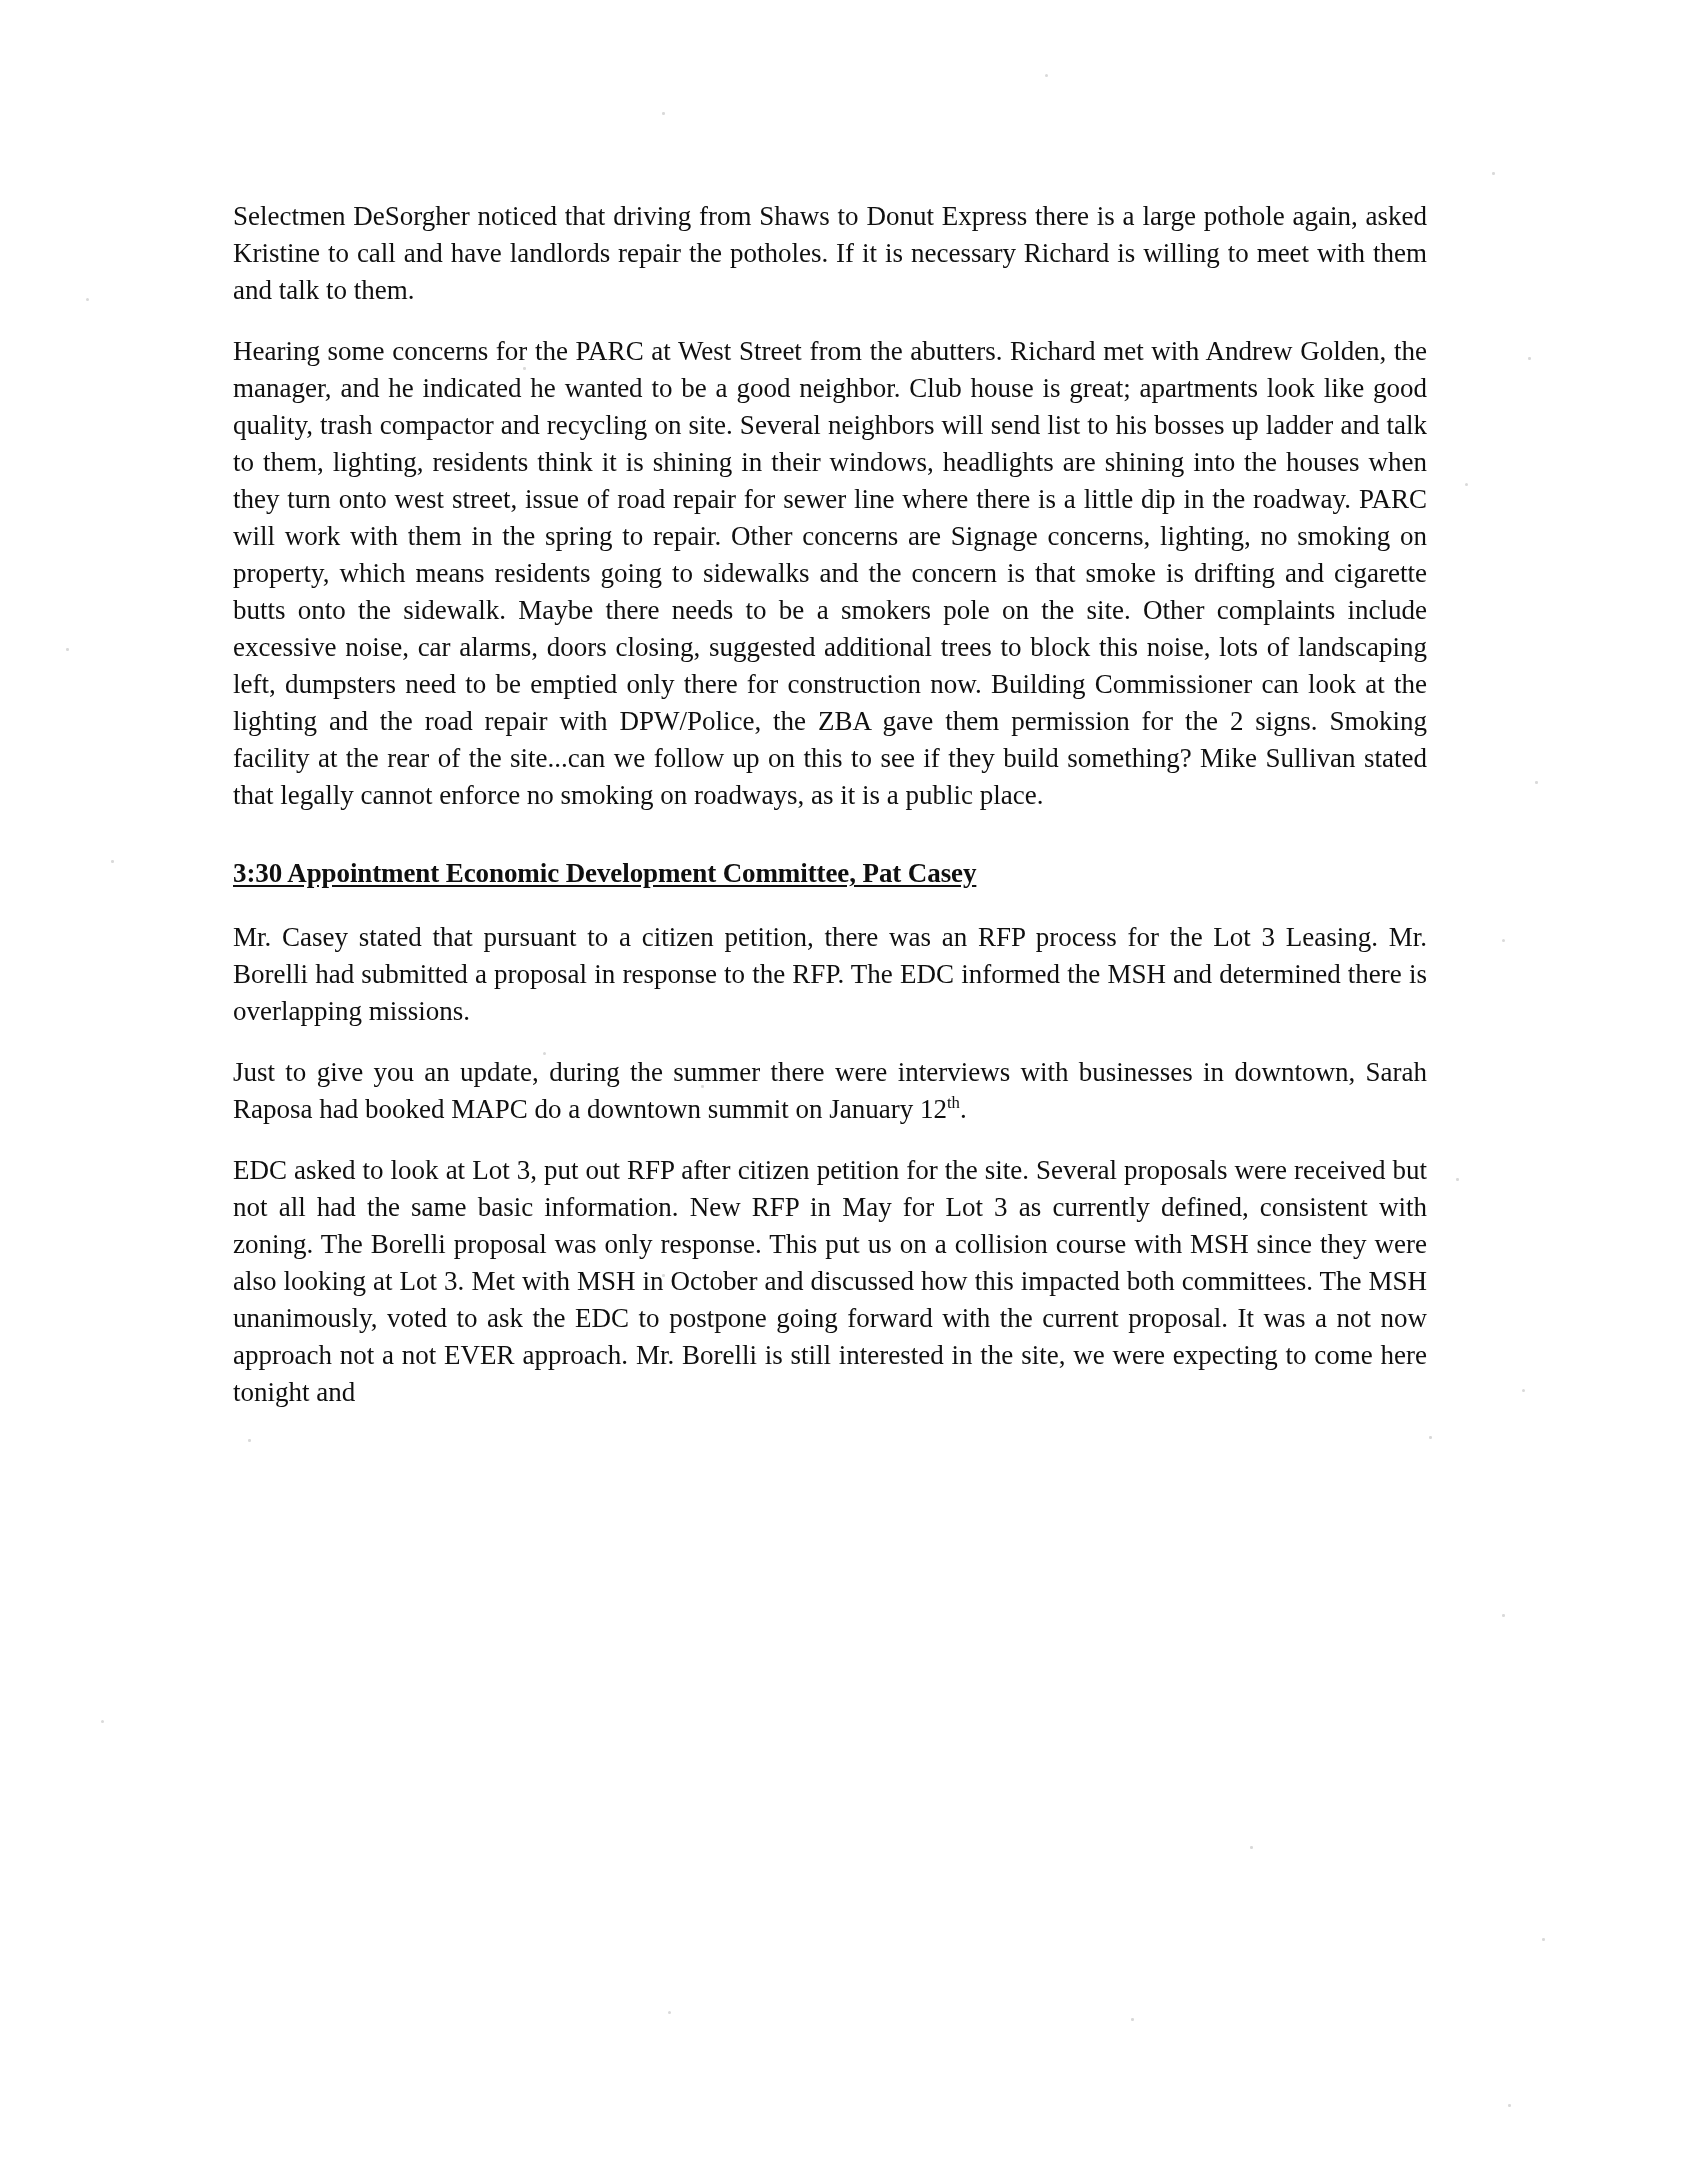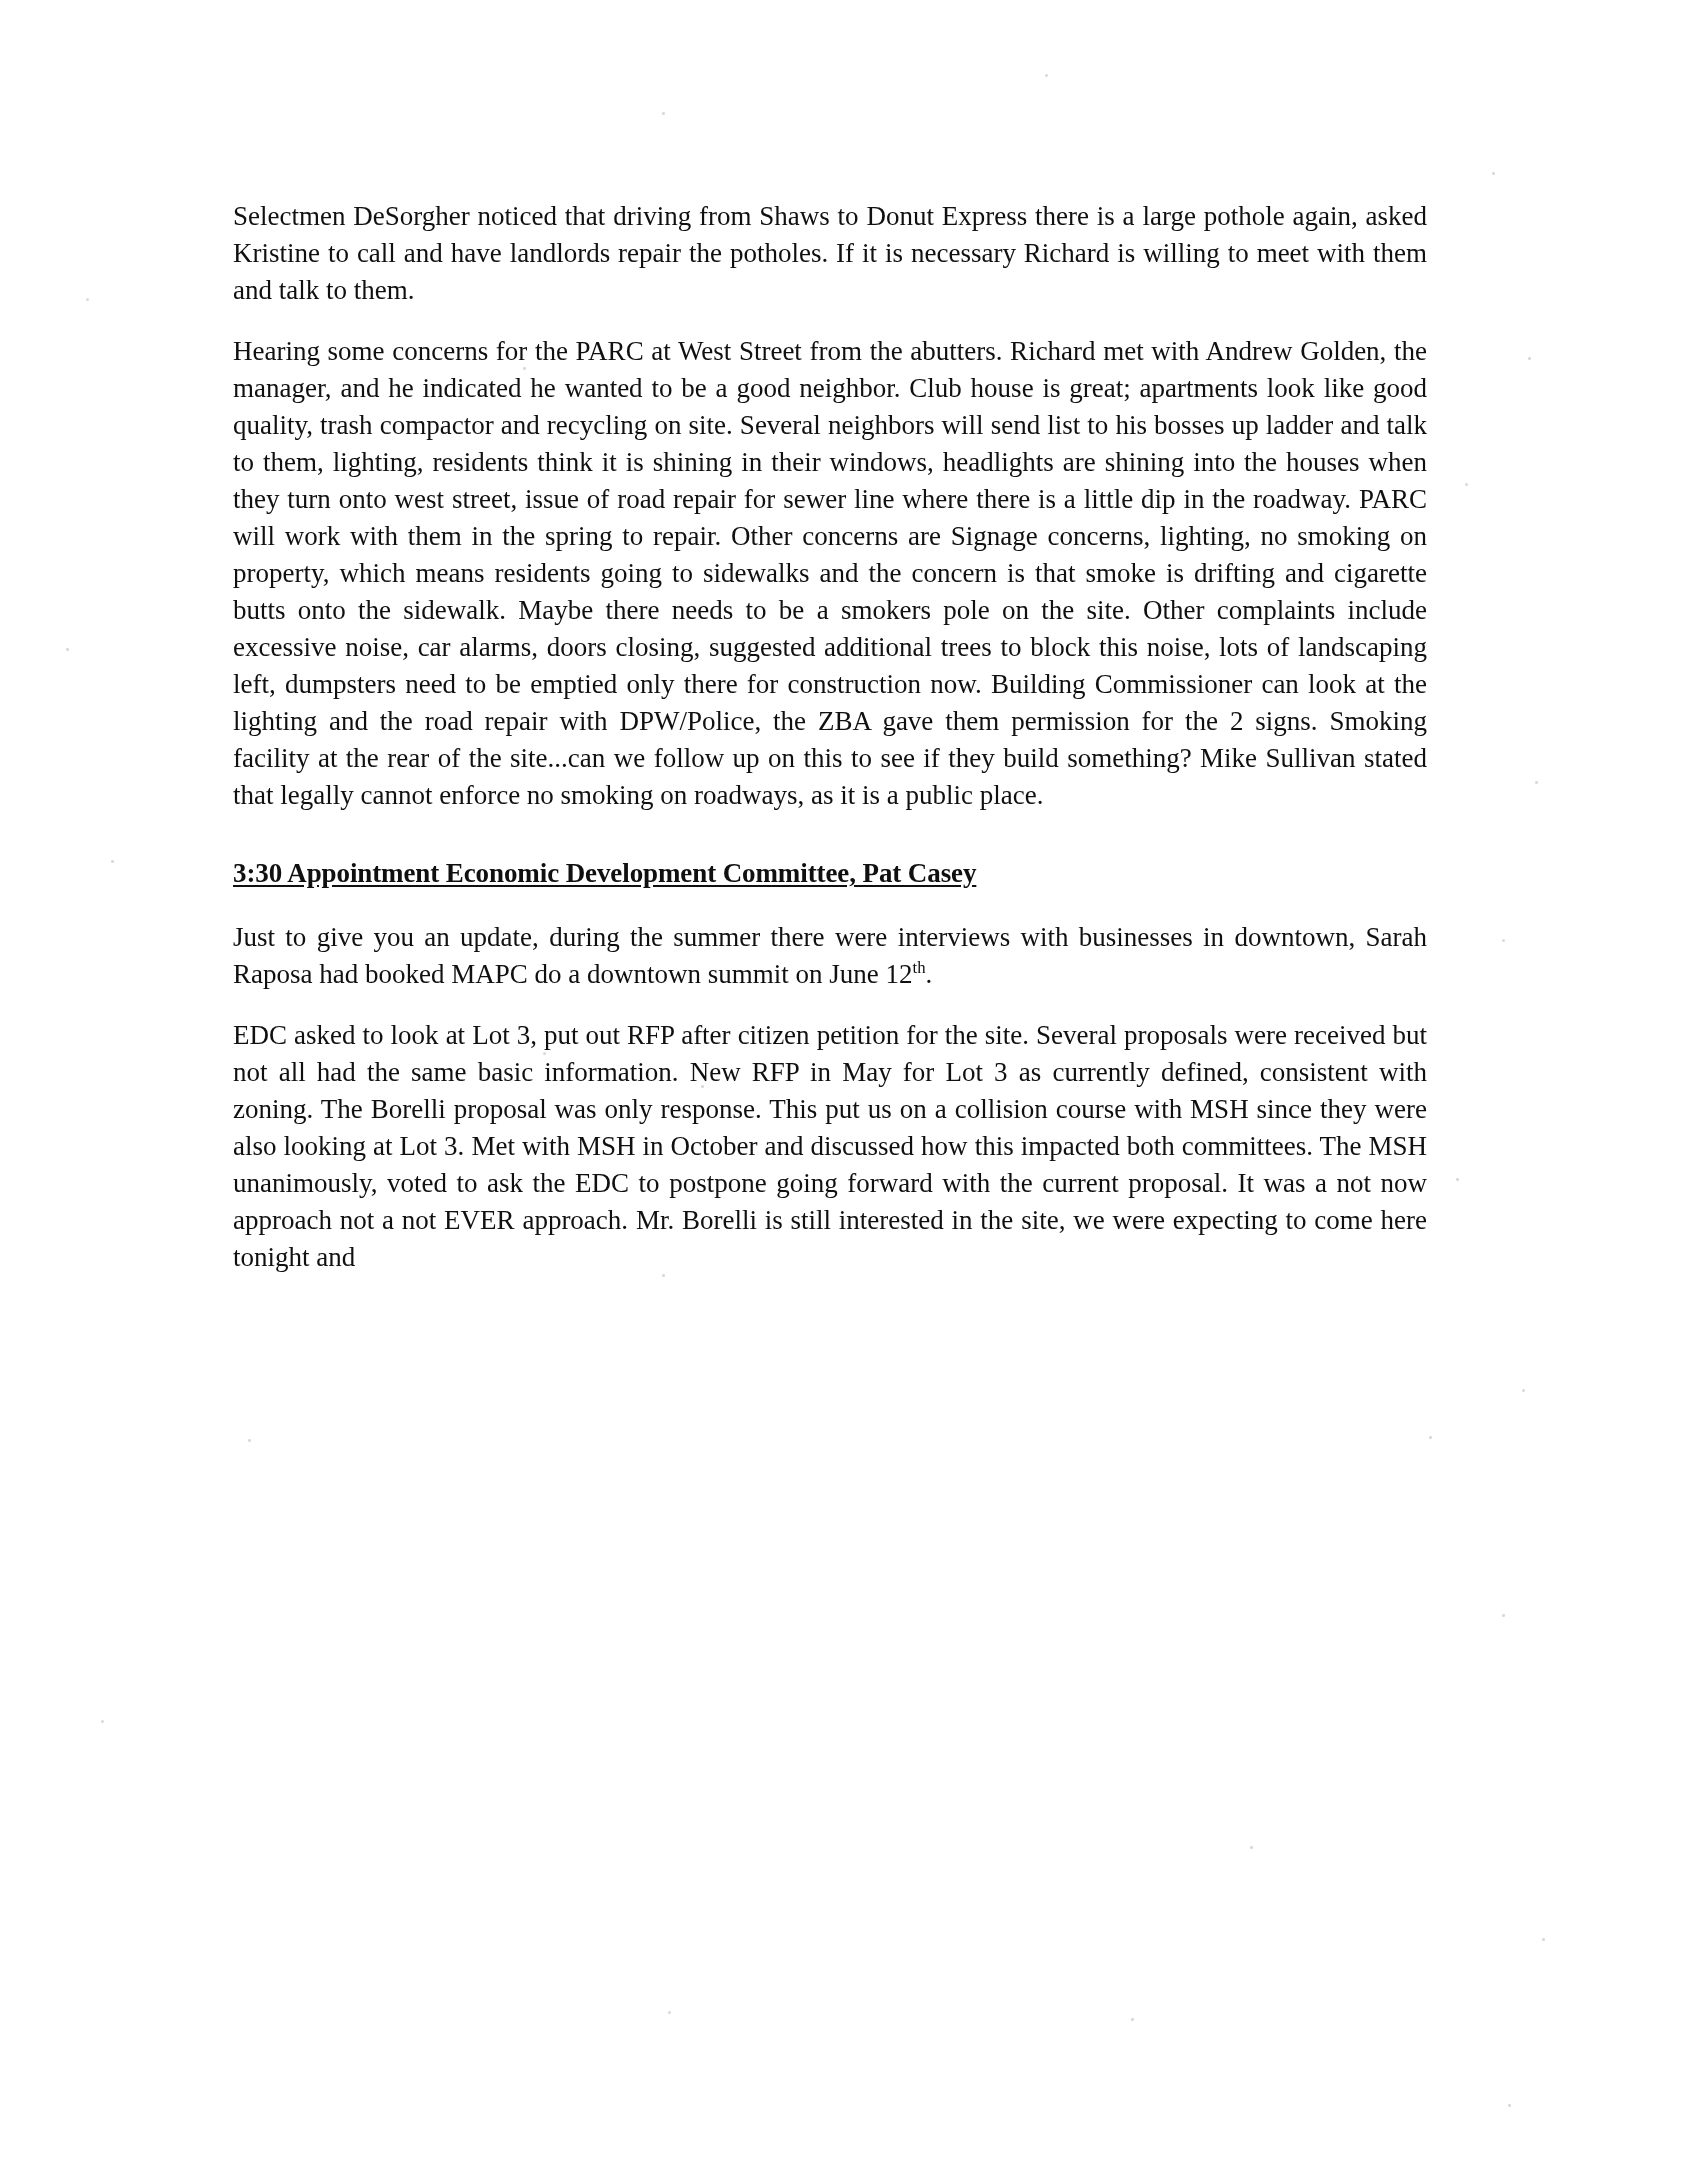--- a/index.html
+++ b/index.html
@@ -101,20 +101,21 @@
 
   <div class="content">
 
     <p class="body-text">Selectmen DeSorgher noticed that driving from Shaws to Donut Express there is a large pothole again, asked Kristine to call and have landlords repair the potholes. If it is necessary Richard is willing to meet with them and talk to them.</p>
 
     <p class="body-text">Hearing some concerns for the PARC at West Street from the abutters. Richard met with Andrew Golden, the manager, and he indicated he wanted to be a good neighbor. Club house is great; apartments look like good quality, trash compactor and recycling on site. Several neighbors will send list to his bosses up ladder and talk to them, lighting, residents think it is shining in their windows, headlights are shining into the houses when they turn onto west street, issue of road repair for sewer line where there is a  little dip in the roadway. PARC will work with them in the spring to repair. Other concerns are Signage concerns, lighting, no smoking on property, which means residents going to sidewalks and the concern is that smoke is drifting and cigarette butts onto the sidewalk.  Maybe there needs to be a smokers pole on the site. Other complaints include excessive noise, car alarms, doors closing, suggested additional trees to block this noise, lots of landscaping left, dumpsters need to be emptied only there for construction now.  Building Commissioner can look at the lighting and the road repair with DPW/Police, the ZBA gave them permission for the 2 signs. Smoking facility at the rear of the site...can we follow up on this to see if they build something? Mike Sullivan stated that legally cannot enforce no smoking on roadways, as it is a public place.</p>
 
     <h2 class="section-heading">3:30 Appointment Economic Development Committee, Pat Casey</h2>
 
 
+    <p class="body-text">Mr. Casey stated that pursuant to a citizen petition, there was an RFP process for the Lot 3 Leasing. Mr. Borelli had submitted a proposal in response to the RFP.  The EDC informed the MSH and determined there is overlapping missions.</p>
 
-    <p class="body-text"><span>Just to give you an update, during the summer there were interviews with businesses in downtown,  Sarah Raposa had booked MAPC do a downtown summit on June 12</span><sup class="ordinal">th</sup><span>.</span></p>
+    <p class="body-text"><span>Just to give you an update, during the summer there were interviews with businesses in downtown,  Sarah Raposa had booked MAPC do a downtown summit on January 12</span><sup class="ordinal">th</sup><span>.</span></p>
 
     <p class="body-text">EDC asked to look at Lot 3, put out RFP after citizen petition for the site. Several proposals were received but not all had the same basic information.  New RFP in May for Lot 3 as currently defined, consistent with zoning.  The Borelli proposal was only response. This put us on a collision course with MSH since they were also looking at Lot 3. Met with MSH in October and discussed how this impacted both committees. The MSH unanimously, voted to ask the EDC to postpone going forward with the current proposal. It was a not now approach not a not EVER approach. Mr. Borelli is still interested in the site, we were expecting to come here tonight and</p>
 
   </div>
 </div>
 
 
 </body></html>

